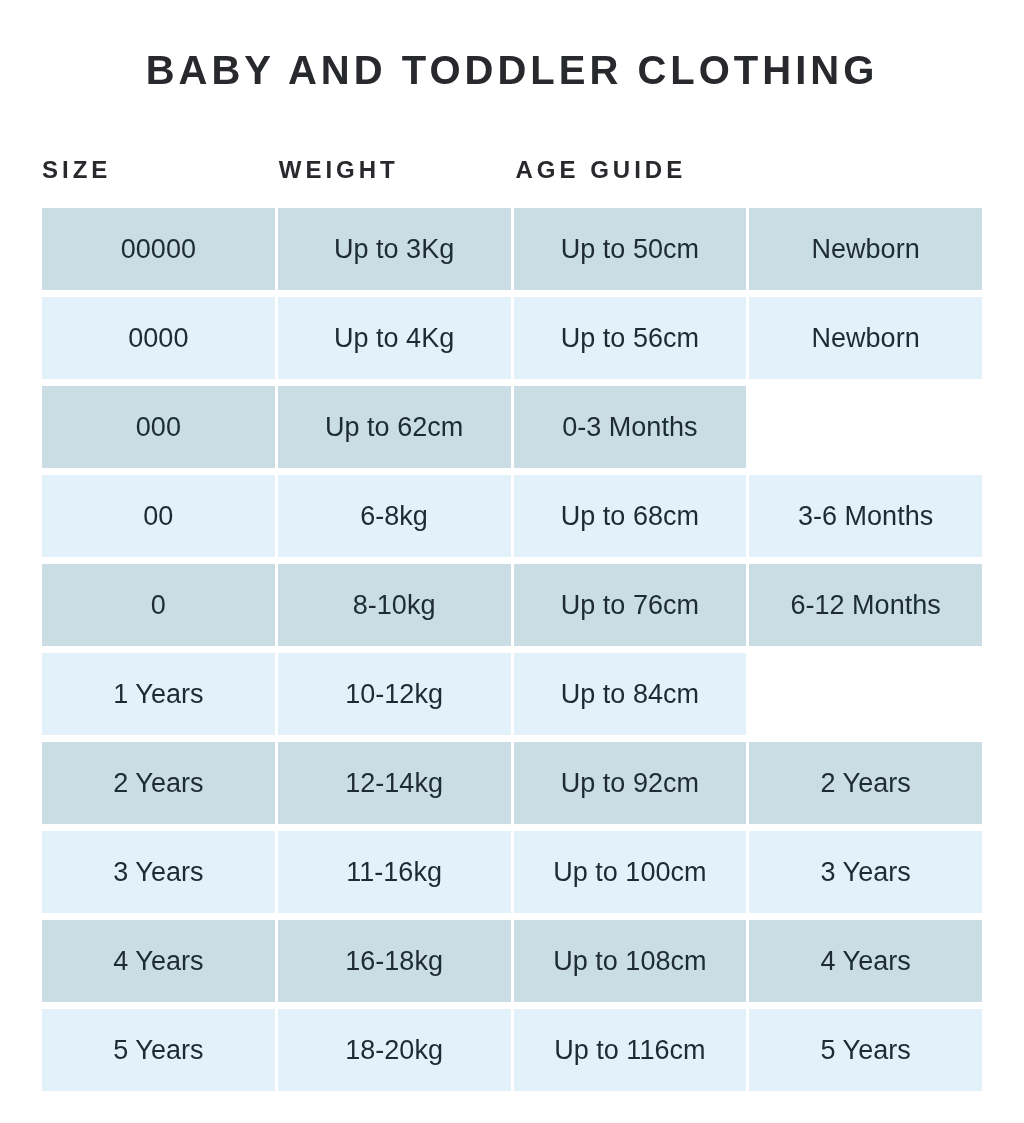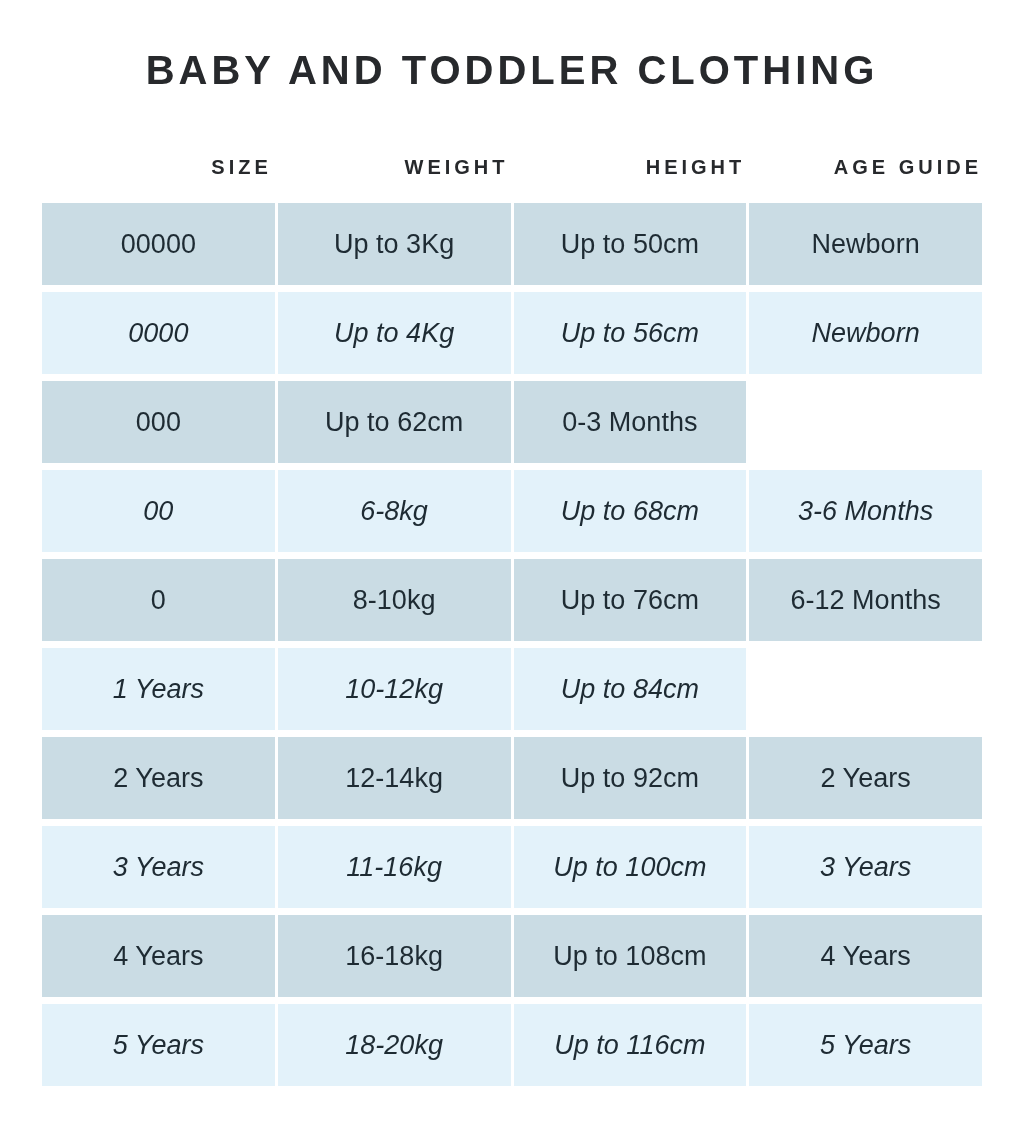--- a/index.html
+++ b/index.html
@@ -30,22 +30,22 @@
     margin: 0 auto;
   }
   .header-row {
     display: grid;
     grid-template-columns: repeat(4, 1fr);
     column-gap: 7px;
     margin-top: 63px;
     margin-bottom: 24px;
   }
   .header-cell {
-    text-align: right;
-    font-size: 20px;
+    text-align: left;
+    font-size: 24px;
     font-weight: 700;
     letter-spacing: 4px;
     color: var(--heading-text);
   }
   .body-rows {
     display: grid;
     row-gap: 7px;
   }
   .table-row {
     display: grid;
@@ -55,33 +55,32 @@
   .cell {
     height: 82px;
     display: flex;
     align-items: center;
     justify-content: center;
     font-size: 27px;
     font-weight: 400;
     color: var(--cell-text);
   }
   .table-row.dark .cell { background: var(--row-dark); }
-  .table-row.light .cell { background: var(--row-light); font-style: italic; }
+  .table-row.light .cell { background: var(--row-light); }
 </style>
 </head>
 <body>
 
 <h1 class="page-title">BABY AND TODDLER CLOTHING</h1>
 
 <div class="size-table">
 
   <div class="header-row">
     <div class="header-cell">SIZE</div>
     <div class="header-cell">WEIGHT</div>
-    <div class="header-cell">HEIGHT</div>
     <div class="header-cell">AGE GUIDE</div>
   </div>
 
   <div class="body-rows">
 
     <div class="table-row dark">
       <div class="cell">00000</div>
       <div class="cell">Up to 3Kg</div>
       <div class="cell">Up to 50cm</div>
       <div class="cell">Newborn</div>

